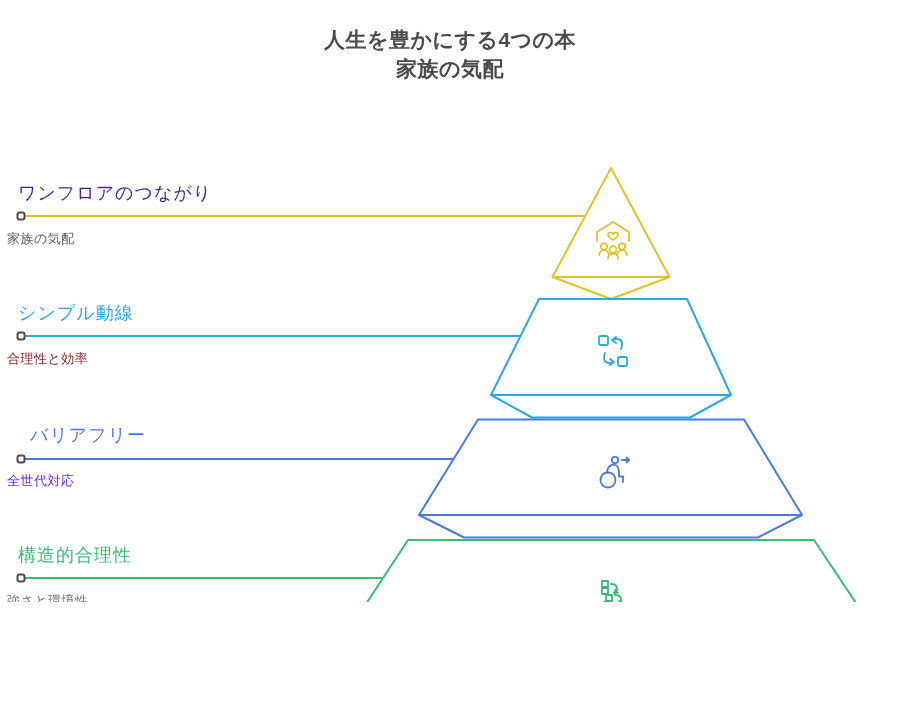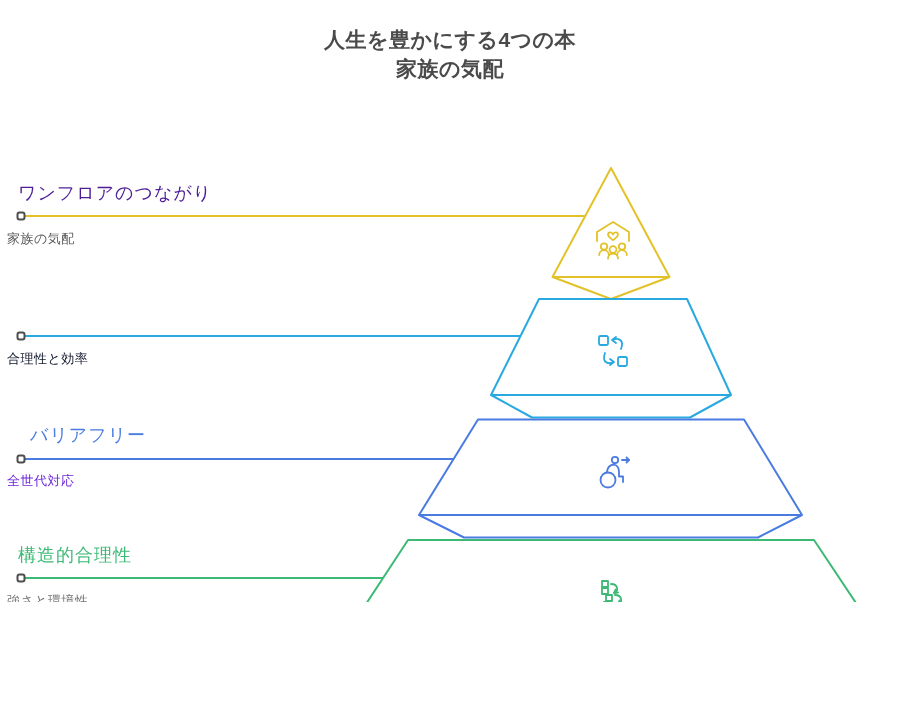--- a/index.html
+++ b/index.html
@@ -101,21 +101,22 @@
         <polyline points="8,-5.5 4,-5 5.5,-8.5"></polyline>
         <path d="M 5,-3 C 12,-3 13,4 8,6"></path>
         <polyline points="12,5.5 8,6 9.5,2.5"></polyline>
       </g>
     </g>
   </svg>
 
   <div class="heading" style="top: 181px; color: #4c1d95;">ワンフロアのつながり</div>
   <div class="sub" style="top: 230px; color: rgb(89, 89, 89);">家族の気配</div>
 
-  <div class="sub" style="top: 350px; color: #0f172a;">合理性と効率</div>
+  <div class="heading" style="top: 301px; color: rgb(41, 169, 224);">シンプル動線</div>
+  <div class="sub" style="top: 350px; color: #7f1d1d;">合理性と効率</div>
 
   <div class="heading" style="top: 423px; color: rgb(74, 123, 224); margin-left: 12px;">バリアフリー</div>
   <div class="sub" style="top: 472px; color: #6d28d9;">全世代対応</div>
 
   <div class="heading" style="top: 543px; color: rgb(60, 186, 117);">構造的合理性</div>
   <div class="sub" style="top: 592px; color: #737373;">強さと環境性</div>
 
 </div>
 
 </body></html>

